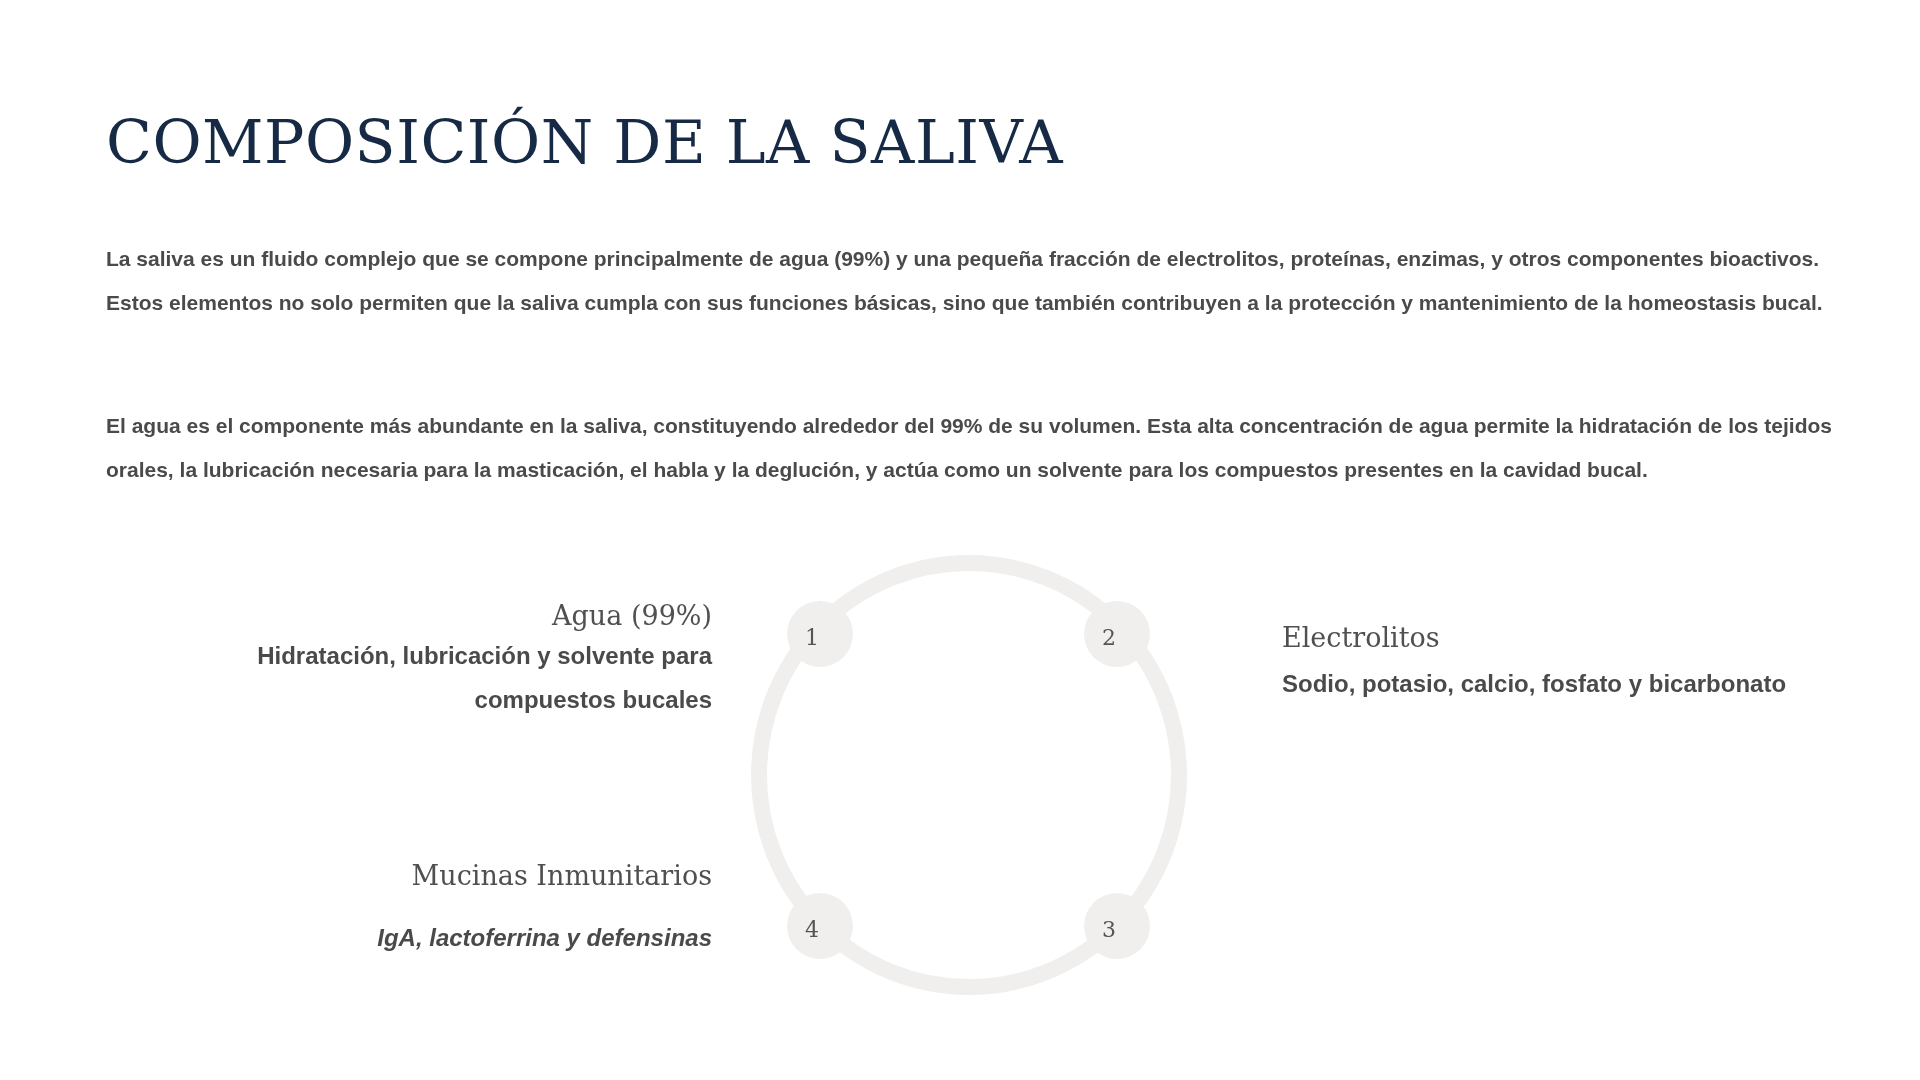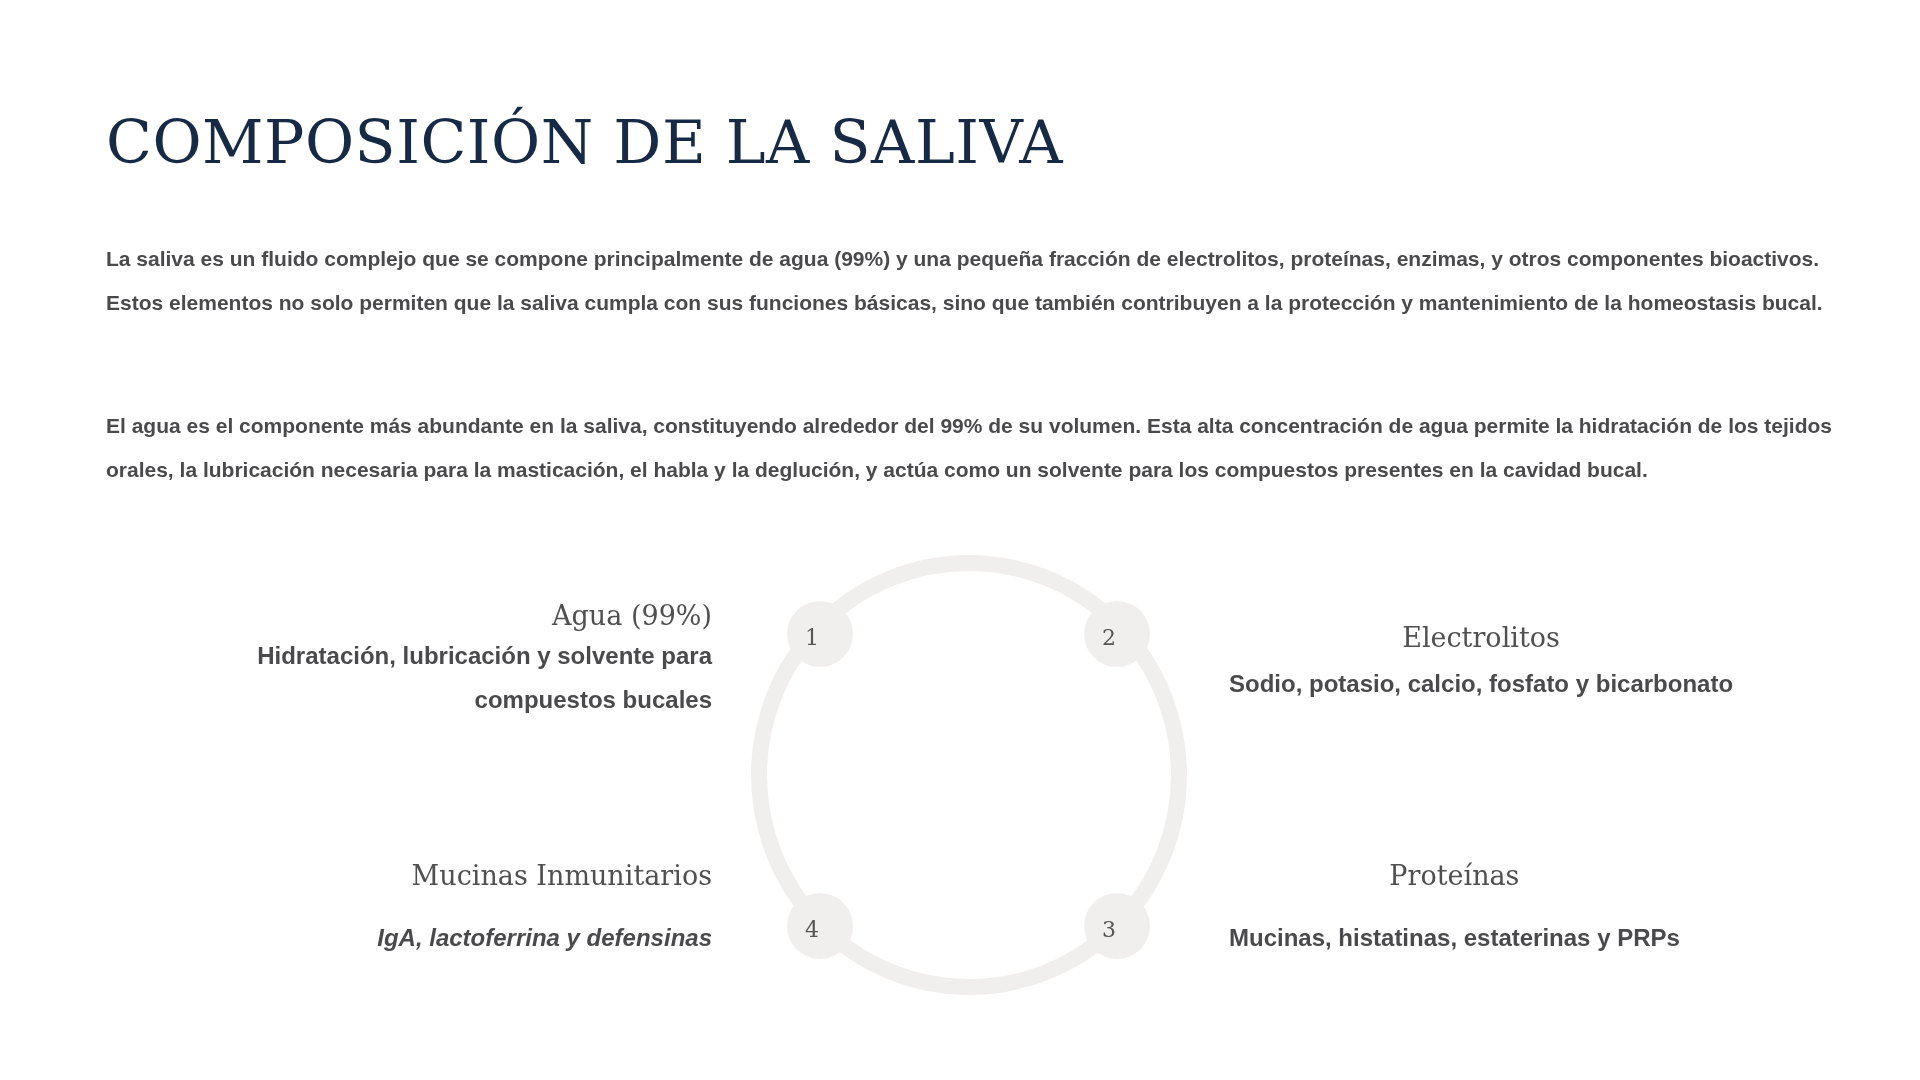--- a/index.html
+++ b/index.html
@@ -74,22 +74,22 @@
 
   .item {
     position: absolute;
     pointer-events: auto;
   }
   .item.left {
     right: calc(1920px - 712px);
     text-align: right;
   }
   .item.right {
-    left: 1229px;
-    text-align: center;
+    left: 1282px;
+    text-align: left;
   }
   .item-title {
     font-family: "DejaVu Serif", "Liberation Serif", serif;
     font-size: 27px;
     color: #505050;
     line-height: 36px;
     margin: 0;
     white-space: nowrap;
   }
   .item-desc {
@@ -141,22 +141,18 @@
   <div class="item left" id="item-1">
     <p class="item-title">Agua (99%)</p>
     <p class="item-desc">Hidratación, lubricación y solvente para compuestos bucales</p>
   </div>
 
   <div class="item right" id="item-2">
     <p class="item-title">Electrolitos</p>
     <p class="item-desc">Sodio, potasio, calcio, fosfato y bicarbonato</p>
   </div>
 
-  <div class="item right" id="item-3">
-    <p class="item-title">Proteínas</p>
-    <p class="item-desc">Mucinas, histatinas, estaterinas y PRPs</p>
-  </div>
 
   <div class="item left" id="item-4">
     <p class="item-title">Mucinas Inmunitarios</p>
     <p class="item-desc">IgA, lactoferrina y defensinas</p>
   </div>
 </div>
 
 </body></html>

